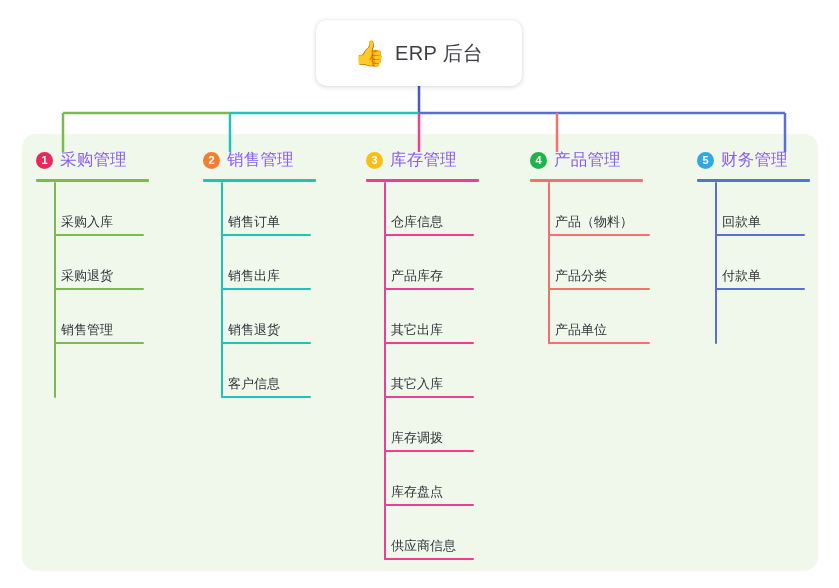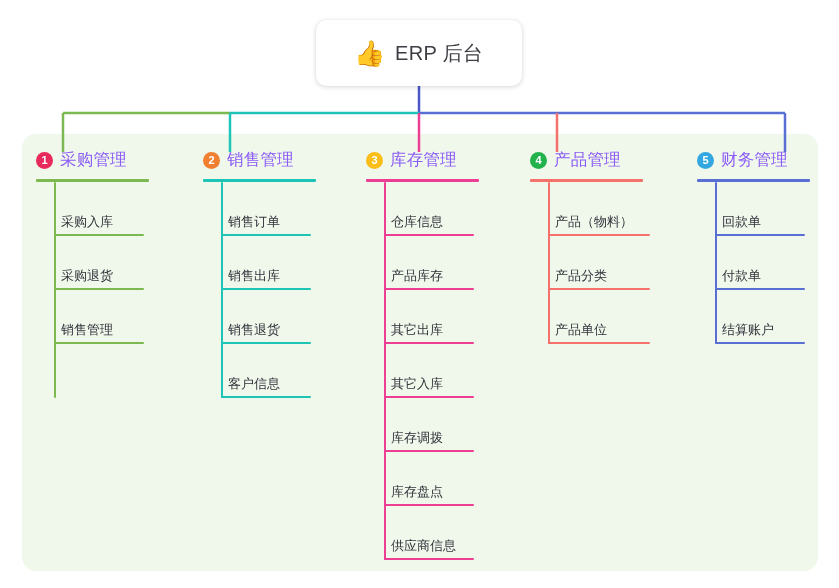--- a/index.html
+++ b/index.html
@@ -272,21 +272,17 @@
         <div class="items">
           <div class="spine" style="background: rgb(90, 111, 212); height: 162px;"></div>
           <div class="item">
             <span class="item-label">回款单</span>
             <div class="item-rule" style="width: 90px; background: rgb(90, 111, 212);"></div>
           </div>
           <div class="item">
             <span class="item-label">付款单</span>
             <div class="item-rule" style="width: 90px; background: rgb(90, 111, 212);"></div>
           </div>
-          <div class="item">
-            <span class="item-label">结算账户</span>
-            <div class="item-rule" style="width: 90px; background: rgb(90, 111, 212);"></div>
-          </div>
         </div>
       </div>
     </div>
 
 </div>
 
 </body></html>

